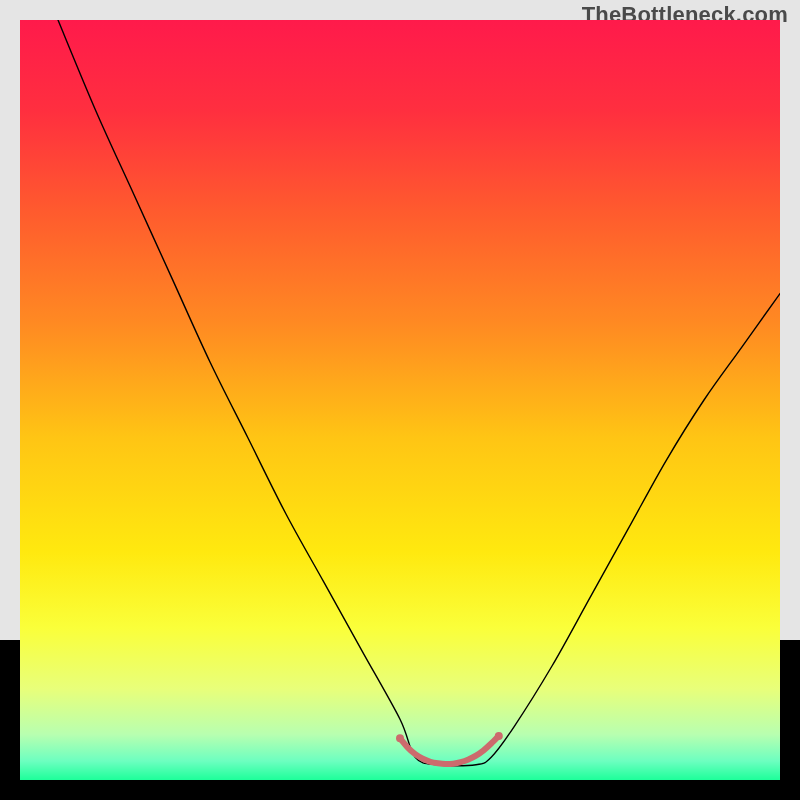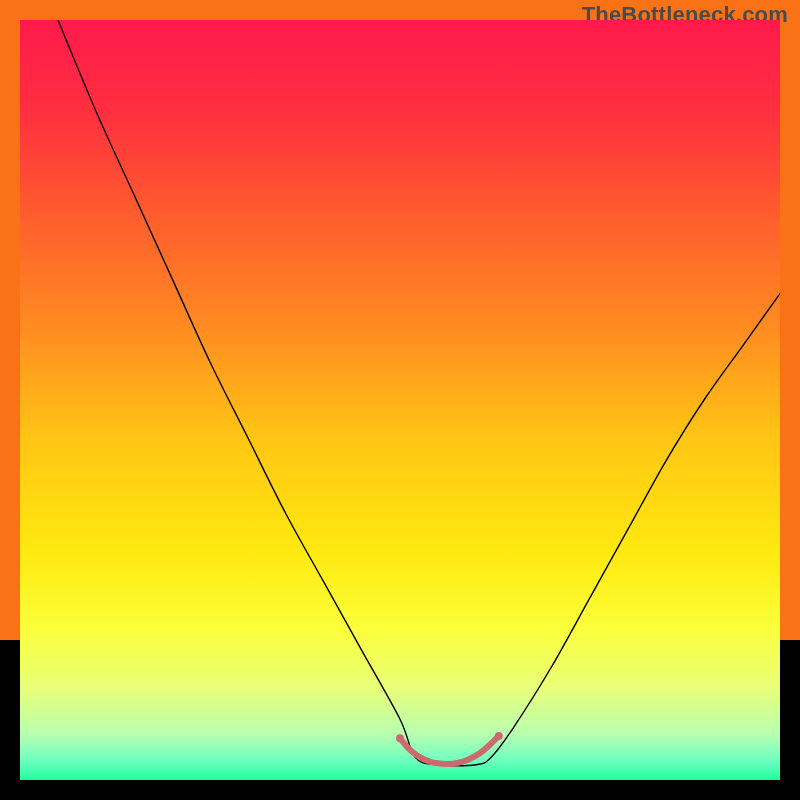--- a/index.html
+++ b/index.html
@@ -8,21 +8,21 @@
     width: 800px;
     height: 800px;
     overflow: hidden;
     background: #000000;
     font-family: Arial, Helvetica, sans-serif;
   }
   .outer {
     position: relative;
     width: 800px;
     height: 640px;
-    background: #f97316;
+    background: #e5e5e5;
   }
   .plot {
     position: absolute;
     left: 20px;
     top: 20px;
     width: 760px;
     height: 760px;
   }
   .watermark {
     position: absolute;

